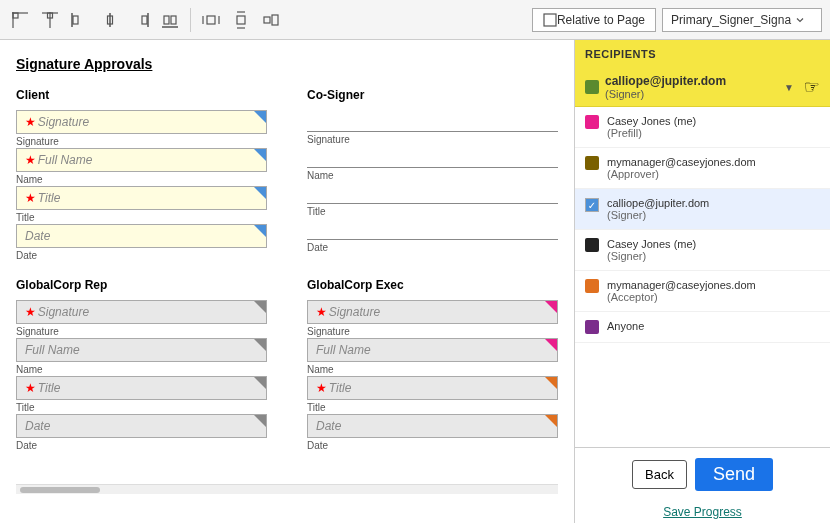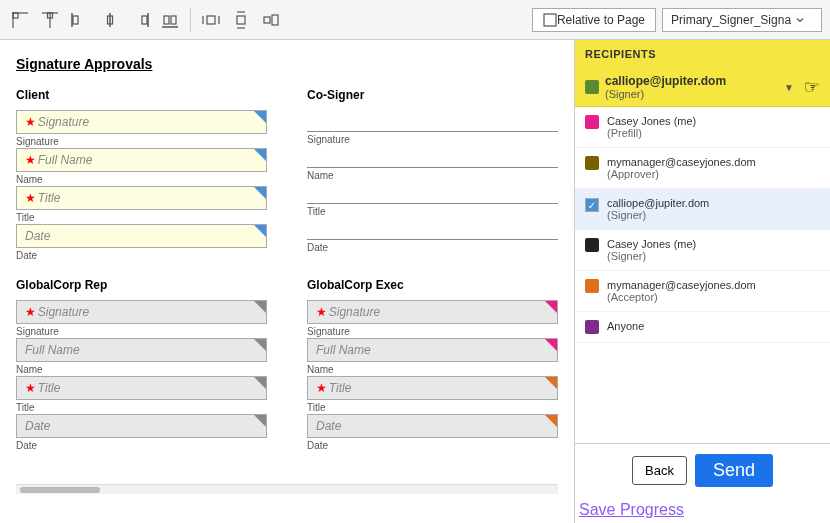--- a/index.html
+++ b/index.html
@@ -198,24 +198,24 @@
     .btn-send {
       padding: 6px 18px;
       border: none;
       background: #1a73e8;
       color: #fff;
       cursor: pointer;
       font-size: 18px;
       border-radius: 3px;
     }
     .save-progress {
-      text-align: left;
+      text-align: center;
       padding: 4px;
-      font-size: 16px;
-      color: #8b5cf6;
+      font-size: 12px;
+      color: #0f766e;
       cursor: pointer;
       text-decoration: underline;
     }
 
     
     .scroll-bar {
       height: 10px;
       background: #f0f0f0;
       border-top: 1px solid #ddd;
       display: flex;

